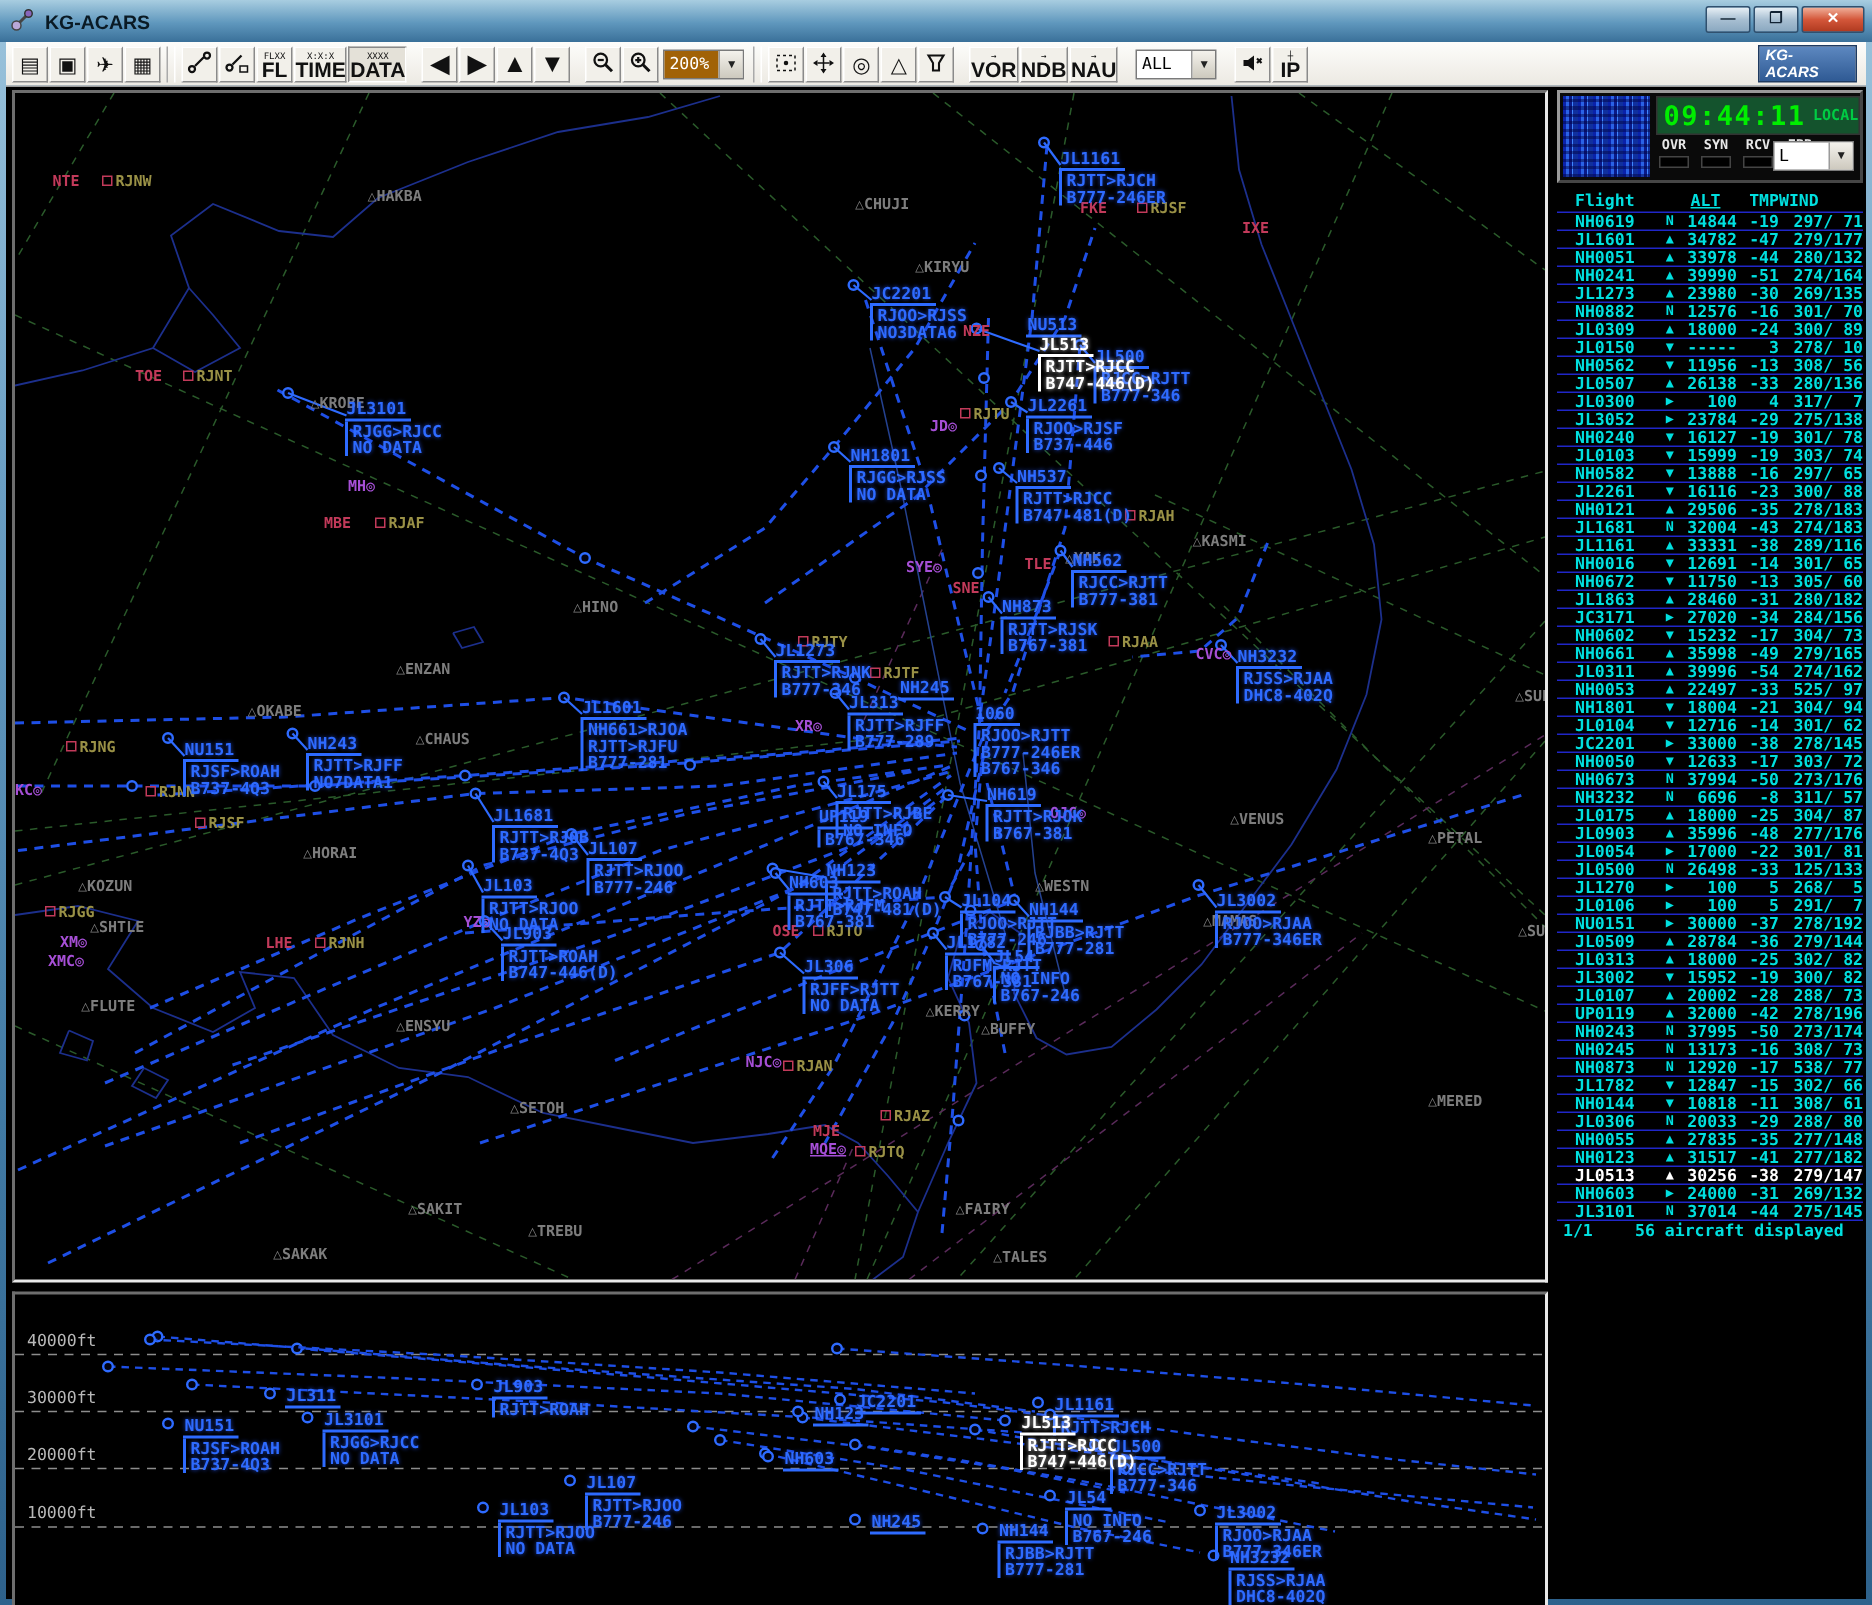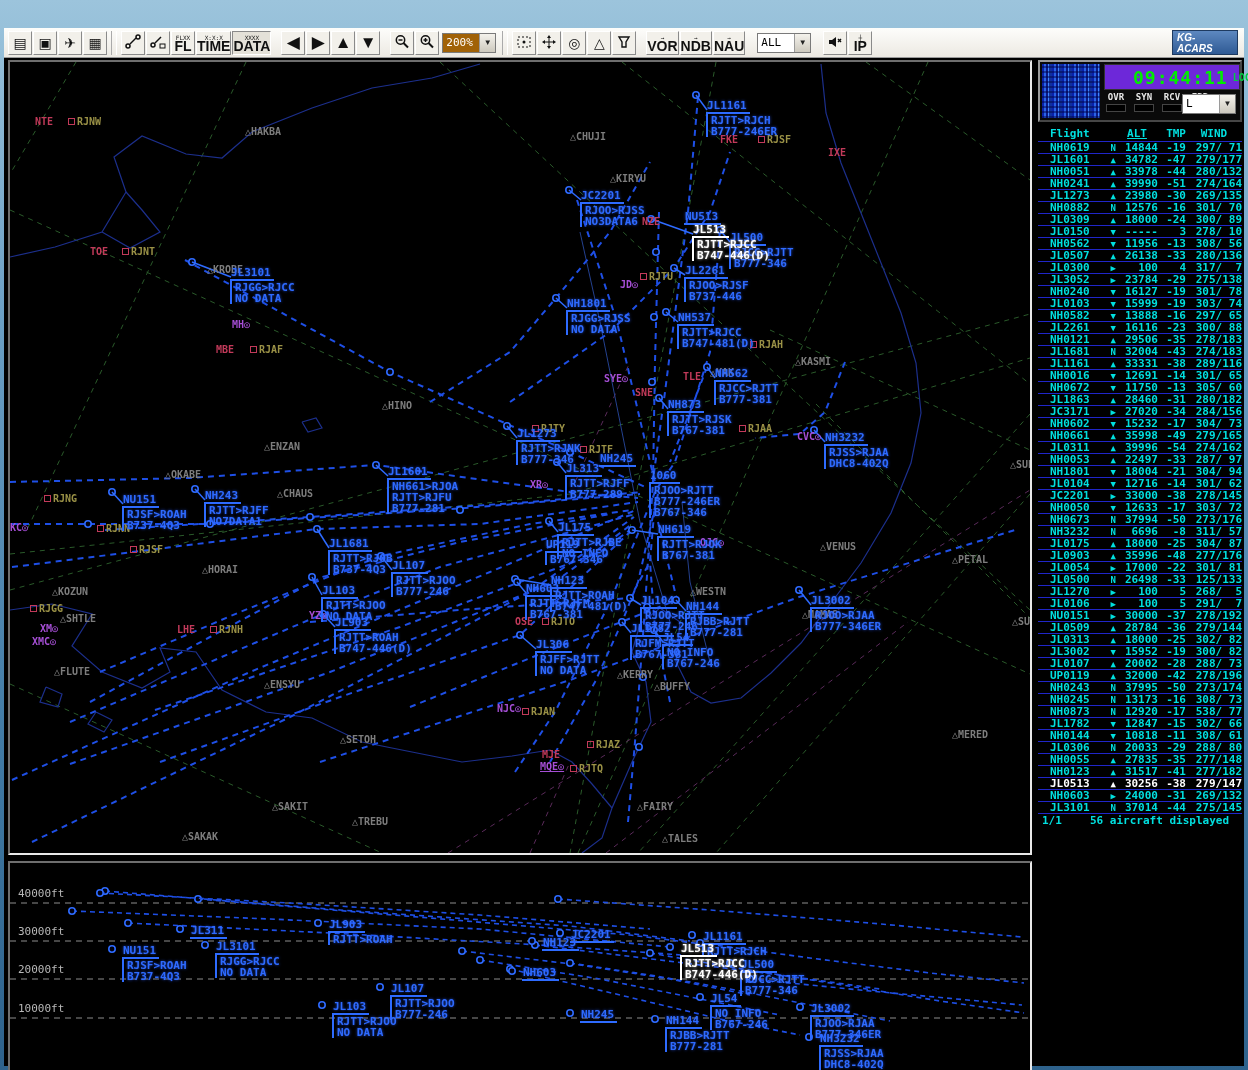--- a/index.html
+++ b/index.html
@@ -78,22 +78,22 @@
   .axis { position:absolute; font-family:"DejaVu Sans Mono",monospace; font-size:11px;
     color:#b8b8b8; z-index:2; }
   
   #statuspanel { position:absolute; left:2px; top:0; width:204px; height:62px;
     border:2px outset #9a9a9a; background:#0a0a0a; }
   #spectrum { position:absolute; left:2px; top:2px; width:58px; height:54px;
     background:
       repeating-linear-gradient(0deg, rgba(0,0,60,.45) 0 2px, rgba(0,0,0,0) 2px 5px),
       repeating-linear-gradient(90deg,#0a22aa 0 2px,#2a62e6 2px 4px,#0a1a88 4px 6px,#3f86ff 6px 7px,#10309f 7px 10px);
   }
-  #clockbox { position:absolute; left:64px; top:2px; width:136px; height:26px; background:#6d28d9;
-    border:1px solid #333; display:flex; align-items:center;padding-left:24px; }
+  #clockbox { position:absolute; left:64px; top:2px; width:136px; height:26px; background:#14532d;
+    border:1px solid #333; display:flex; align-items:center; }
   #clocktime { color:#00ee00; font-family:"DejaVu Sans Mono",monospace; font-weight:bold;
     font-size:18px; letter-spacing:1px; padding-left:4px; }
   #clocklabel { color:#00cc44; font-family:"DejaVu Sans Mono",monospace; font-size:10px;
     font-weight:bold; margin-left:5px; }
   #indrow { position:absolute; left:64px; top:30px; width:140px; display:flex; gap:4px; }
   .ind { width:24px; text-align:center; }
   .ind .ilab { color:#e8e8e8; font-size:9px; font-weight:bold; font-family:"DejaVu Sans Mono",monospace; }
   .ind .iled { margin:2px auto 0; width:20px; height:8px; background:#000; border:1px solid #444;
     box-shadow:inset 1px 1px 1px #000; }
   #chdd { position:absolute; right:2px; top:32px; }
@@ -103,28 +103,43 @@
     font-size:11px; color:#00dfdf; height:12px; line-height:12px; white-space:pre; }
   .thead { height:15px; line-height:15px; }
   .trow { border-top:1px solid #2026c9; height:12px; }
   .trow.sel { color:#ffffff; }
   .cf { width:64px; padding-left:12px; }
   .ctr { width:14px; text-align:right; font-size:9px; }
   .ca { width:42px; text-align:right; }
   .ct { width:28px; text-align:right; }
   .cw { width:56px; text-align:right; }
   .thead .cf { padding-left:12px; } .thead .ca{ text-align:center;text-decoration:underline; } .thead .ct{ text-align:right;}
-  .thead .cw { text-align:center; }
+  .thead .cw { text-align:left; }
   #tfoot { border-top:1px solid #2026c9; height:14px; line-height:14px; }
   #tfoot .fp { padding-left:4px; width:52px; }
 </style>
 </head>
 <body>
 
 <div id="window">
+  <div id="titlebar">
+    <span id="appicon">
+      <svg width="18" height="18" viewBox="0 0 18 18">
+          <circle cx="5" cy="12" r="3" fill="#b9a8d8" stroke="#444"></circle>
+          <line x1="7" y1="10" x2="12" y2="5" stroke="#444" stroke-width="2"></line>
+          <circle cx="13" cy="4" r="2.5" fill="#8866bb" stroke="#333"></circle>
+        </svg>
+    </span>
+    <span class="ttext">KG-ACARS</span>
+    <span id="winbtns">
+      <span class="wbtn">—</span>
+      <span class="wbtn">❐</span>
+      <span class="wbtn close">✕</span>
+    </span>
+  </div>
 
   <div id="toolbar">
       <span class="tbtn">
         <span class="ic">▤</span>
       </span>
       <span class="tbtn">
         <span class="ic">▣</span>
       </span>
       <span class="tbtn">
         <span class="ic">✈</span>
@@ -753,21 +768,21 @@
           <div class="trow"><span class="cf">NH0121</span><span class="ctr">▲</span><span class="ca">29506</span><span class="ct">-35</span><span class="cw">278/183</span></div>
           <div class="trow"><span class="cf">JL1681</span><span class="ctr">N</span><span class="ca">32004</span><span class="ct">-43</span><span class="cw">274/183</span></div>
           <div class="trow"><span class="cf">JL1161</span><span class="ctr">▲</span><span class="ca">33331</span><span class="ct">-38</span><span class="cw">289/116</span></div>
           <div class="trow"><span class="cf">NH0016</span><span class="ctr">▼</span><span class="ca">12691</span><span class="ct">-14</span><span class="cw">301/ 65</span></div>
           <div class="trow"><span class="cf">NH0672</span><span class="ctr">▼</span><span class="ca">11750</span><span class="ct">-13</span><span class="cw">305/ 60</span></div>
           <div class="trow"><span class="cf">JL1863</span><span class="ctr">▲</span><span class="ca">28460</span><span class="ct">-31</span><span class="cw">280/182</span></div>
           <div class="trow"><span class="cf">JC3171</span><span class="ctr">▶</span><span class="ca">27020</span><span class="ct">-34</span><span class="cw">284/156</span></div>
           <div class="trow"><span class="cf">NH0602</span><span class="ctr">▼</span><span class="ca">15232</span><span class="ct">-17</span><span class="cw">304/ 73</span></div>
           <div class="trow"><span class="cf">NH0661</span><span class="ctr">▲</span><span class="ca">35998</span><span class="ct">-49</span><span class="cw">279/165</span></div>
           <div class="trow"><span class="cf">JL0311</span><span class="ctr">▲</span><span class="ca">39996</span><span class="ct">-54</span><span class="cw">274/162</span></div>
-          <div class="trow"><span class="cf">NH0053</span><span class="ctr">▲</span><span class="ca">22497</span><span class="ct">-33</span><span class="cw">287/ 97</span></div>
+          <div class="trow"><span class="cf">NH0053</span><span class="ctr">▲</span><span class="ca">22497</span><span class="ct">-33</span><span class="cw">525/ 97</span></div>
           <div class="trow"><span class="cf">NH1801</span><span class="ctr">▼</span><span class="ca">18004</span><span class="ct">-21</span><span class="cw">304/ 94</span></div>
           <div class="trow"><span class="cf">JL0104</span><span class="ctr">▼</span><span class="ca">12716</span><span class="ct">-14</span><span class="cw">301/ 62</span></div>
           <div class="trow"><span class="cf">JC2201</span><span class="ctr">▶</span><span class="ca">33000</span><span class="ct">-38</span><span class="cw">278/145</span></div>
           <div class="trow"><span class="cf">NH0050</span><span class="ctr">▼</span><span class="ca">12633</span><span class="ct">-17</span><span class="cw">303/ 72</span></div>
           <div class="trow"><span class="cf">NH0673</span><span class="ctr">N</span><span class="ca">37994</span><span class="ct">-50</span><span class="cw">273/176</span></div>
           <div class="trow"><span class="cf">NH3232</span><span class="ctr">N</span><span class="ca">6696</span><span class="ct">-8</span><span class="cw">311/ 57</span></div>
           <div class="trow"><span class="cf">JL0175</span><span class="ctr">▲</span><span class="ca">18000</span><span class="ct">-25</span><span class="cw">304/ 87</span></div>
           <div class="trow"><span class="cf">JL0903</span><span class="ctr">▲</span><span class="ca">35996</span><span class="ct">-48</span><span class="cw">277/176</span></div>
           <div class="trow"><span class="cf">JL0054</span><span class="ctr">▶</span><span class="ca">17000</span><span class="ct">-22</span><span class="cw">301/ 81</span></div>
           <div class="trow"><span class="cf">JL0500</span><span class="ctr">N</span><span class="ca">26498</span><span class="ct">-33</span><span class="cw">125/133</span></div>

